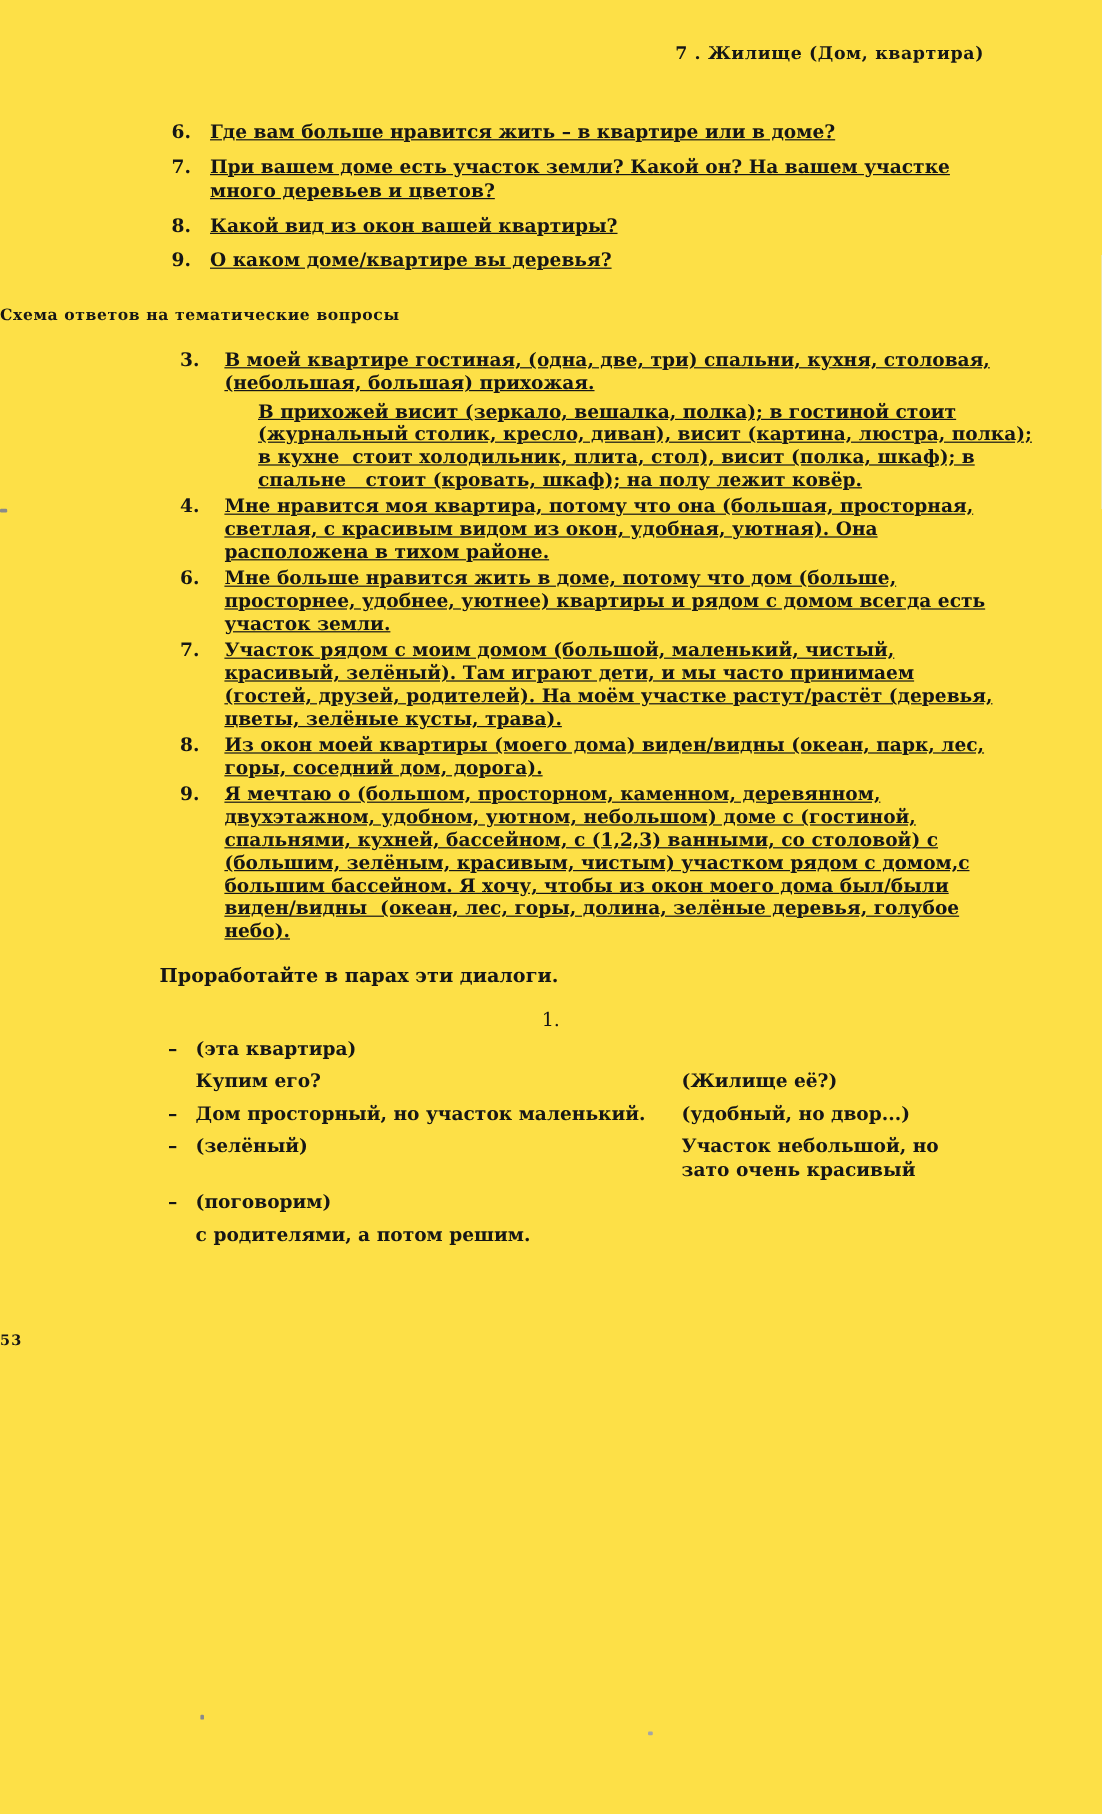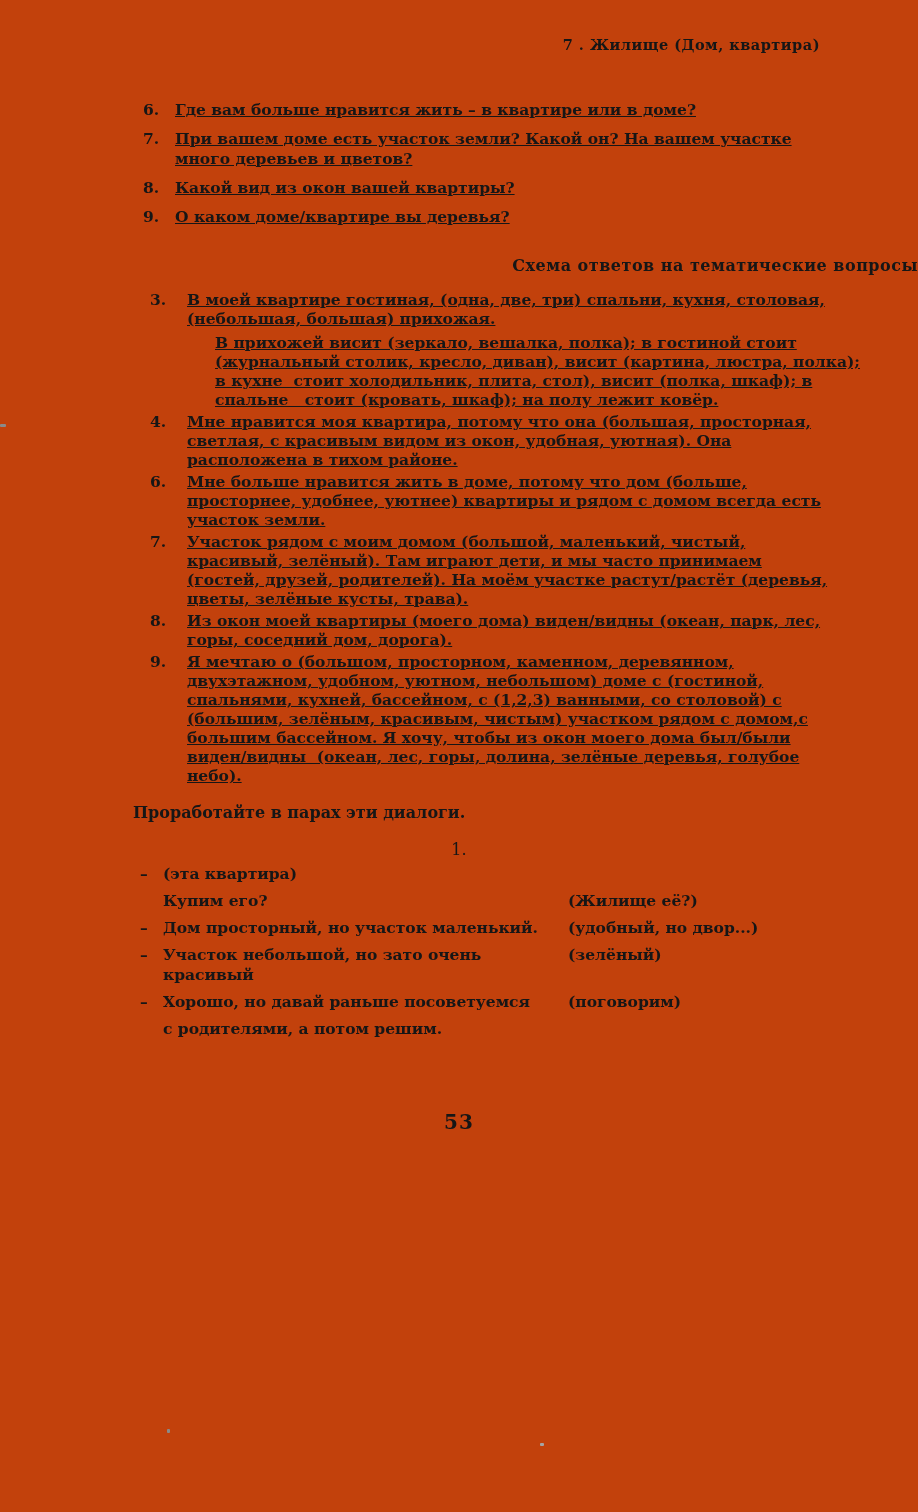--- a/index.html
+++ b/index.html
@@ -5,21 +5,21 @@
   html, body {
     margin: 0;
     padding: 0;
     background: #e8e8e8;
   }
   .page {
     position: relative;
     width: 918px;
     height: 1512px;
     margin: 0 auto;
-    background: #c2410c;
+    background: #fde047;
     color: #161616;
     font-family: "DejaVu Serif", "Liberation Serif", serif;
     font-weight: 700;
     overflow: hidden;
   }
   .running-header {
     position: absolute;
     top: 36px;
     right: 98px;
     font-size: 14.5px;
@@ -44,22 +44,22 @@
   }
   .questions .num {
     flex: 0 0 32px;
   }
   
   .answers-title {
     position: absolute;
     top: 256px;
     left: 0;
     width: 918px;
-    text-align: right;
-    font-size: 16px;
+    text-align: left;
+    font-size: 13px;
     letter-spacing: 0.5px;
   }
   .answers {
     position: absolute;
     top: 290px;
     left: 150px;
     width: 700px;
     list-style: none;
     margin: 0;
     padding: 0;
@@ -110,22 +110,22 @@
     display: grid;
     grid-template-columns: 23px 405px 1fr;
     margin-bottom: 7px;
   }
   
   .page-number {
     position: absolute;
     top: 1110px;
     left: 0;
     width: 918px;
-    text-align: center;
-    font-size: 20px;
+    text-align: left;
+    font-size: 12px;
     letter-spacing: 1px;
   }
   
   .speck {
     position: absolute;
     background: #8a8a8a;
     border-radius: 1px;
   }
   .speck.s1 { left: 0;    top: 424px;  width: 6px; height: 3px; }
   .speck.s2 { left: 167px; top: 1429px; width: 3px; height: 4px; }
@@ -232,26 +232,25 @@
       <span>Купим его?</span>
       <span>(Жилище её?)</span>
     </div>
     <div class="row">
       <span>–</span>
       <span>Дом просторный, но участок маленький.</span>
       <span>(удобный, но  двор...)</span>
     </div>
     <div class="row">
       <span>–</span>
+      <span>(зелёный)</span>
       <span>Участок небольшой, но зато очень красивый</span>
-      <span>(зелёный)</span>
-    </div>
-    <div class="row">
-      <span>–</span>
-      <span>Хорошо, но давай раньше посоветуемся</span>
+    </div>
+    <div class="row">
+      <span>–</span>
       <span>(поговорим)</span>
     </div>
     <div class="row">
       <span></span>
       <span>с родителями, а потом решим.</span>
       <span></span>
     </div>
   </div>
 
   <div class="page-number">53</div>

